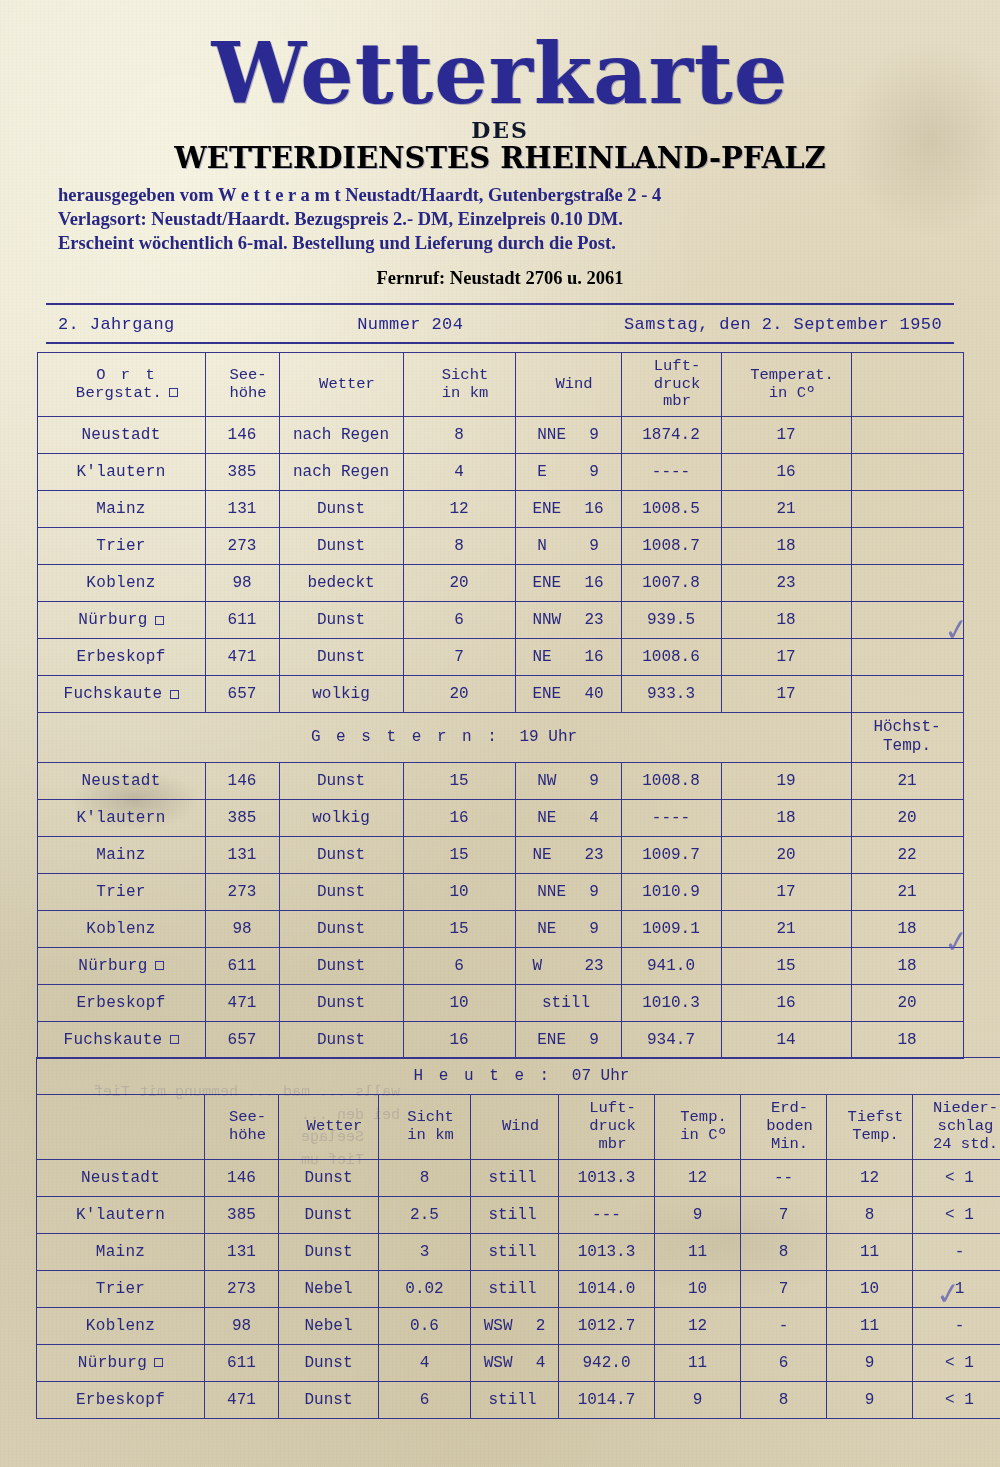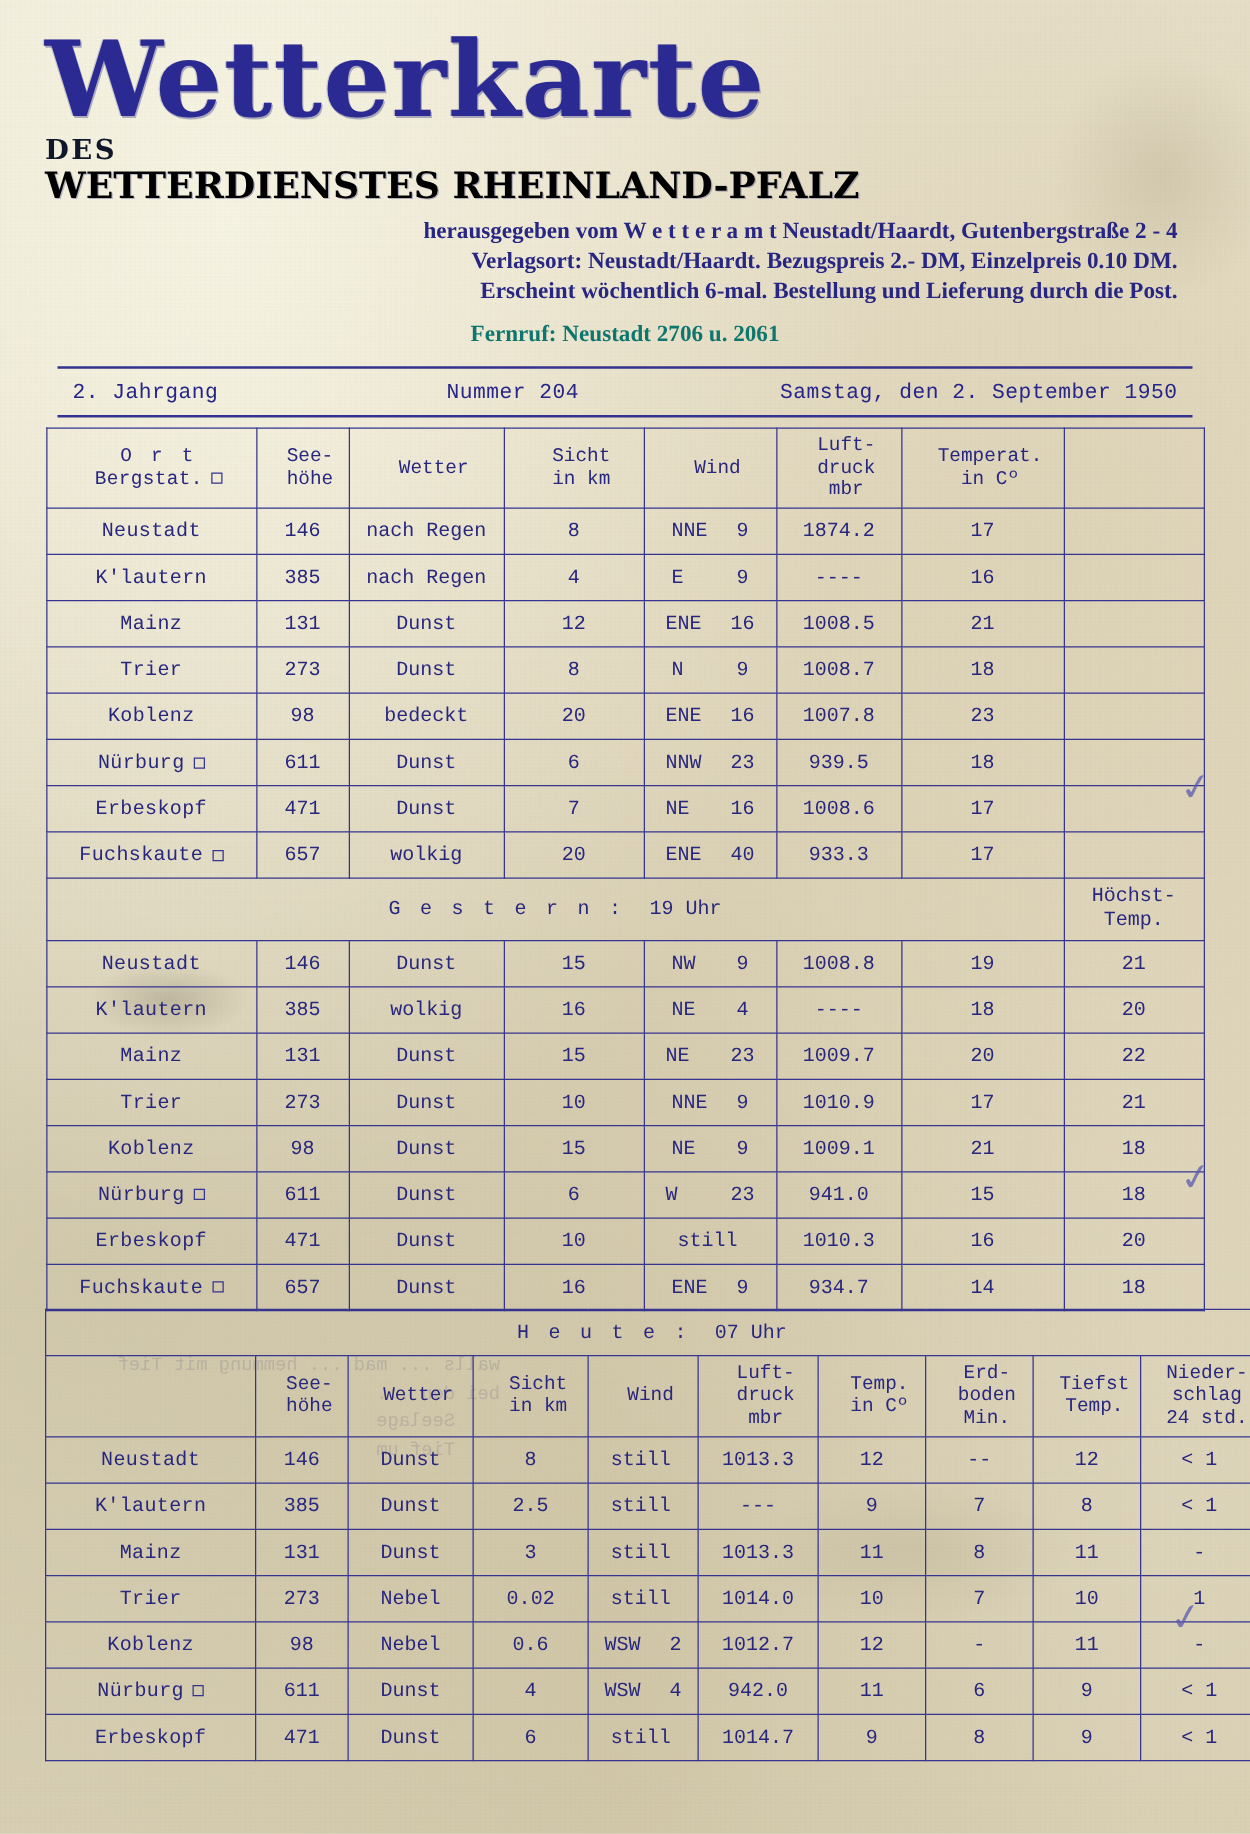--- a/index.html
+++ b/index.html
@@ -42,22 +42,22 @@
     pointer-events: none;
   }
   .content {
     position: relative;
     z-index: 3;
     padding: 0 36px;
   }
 
   
   .masthead {
-    text-align: left;
-    padding-top: 24px;
+    text-align: center;
+    padding-top: 34px;
   }
   .title-main {
     font-family: "DejaVu Serif", serif;
     font-weight: bold;
     font-size: 84px;
     letter-spacing: 1px;
     line-height: .96;
     color: #2b2a93;
     text-shadow: 1px 1px 0 rgba(40,40,130,.35), -1px 0 0 rgba(40,40,130,.2);
   }
@@ -76,32 +76,32 @@
     letter-spacing: 0px;
     margin-top: -2px;
     color: #000000;
     text-shadow: 1px 1px 0 rgba(40,40,130,.3);
   }
   .imprint {
     font-family: "Liberation Serif", serif;
     font-weight: bold;
     font-size: 18.5px;
     line-height: 1.32;
-    text-align: right;
+    text-align: left;
     margin-top: 8px;
     padding: 0 22px;
     color: #272683;
   }
   .phone {
     font-family: "Liberation Serif", serif;
     font-weight: bold;
     font-size: 18.5px;
     text-align: center;
     margin-top: 12px;
-    color: #0f766e;
+    color: #000000;
   }
   .rule {
     border-top: 2px solid #33328e;
     margin: 14px 10px 0 10px;
   }
   .issue-line {
     display: flex;
     justify-content: space-between;
     font-size: 17px;
     letter-spacing: .4px;

